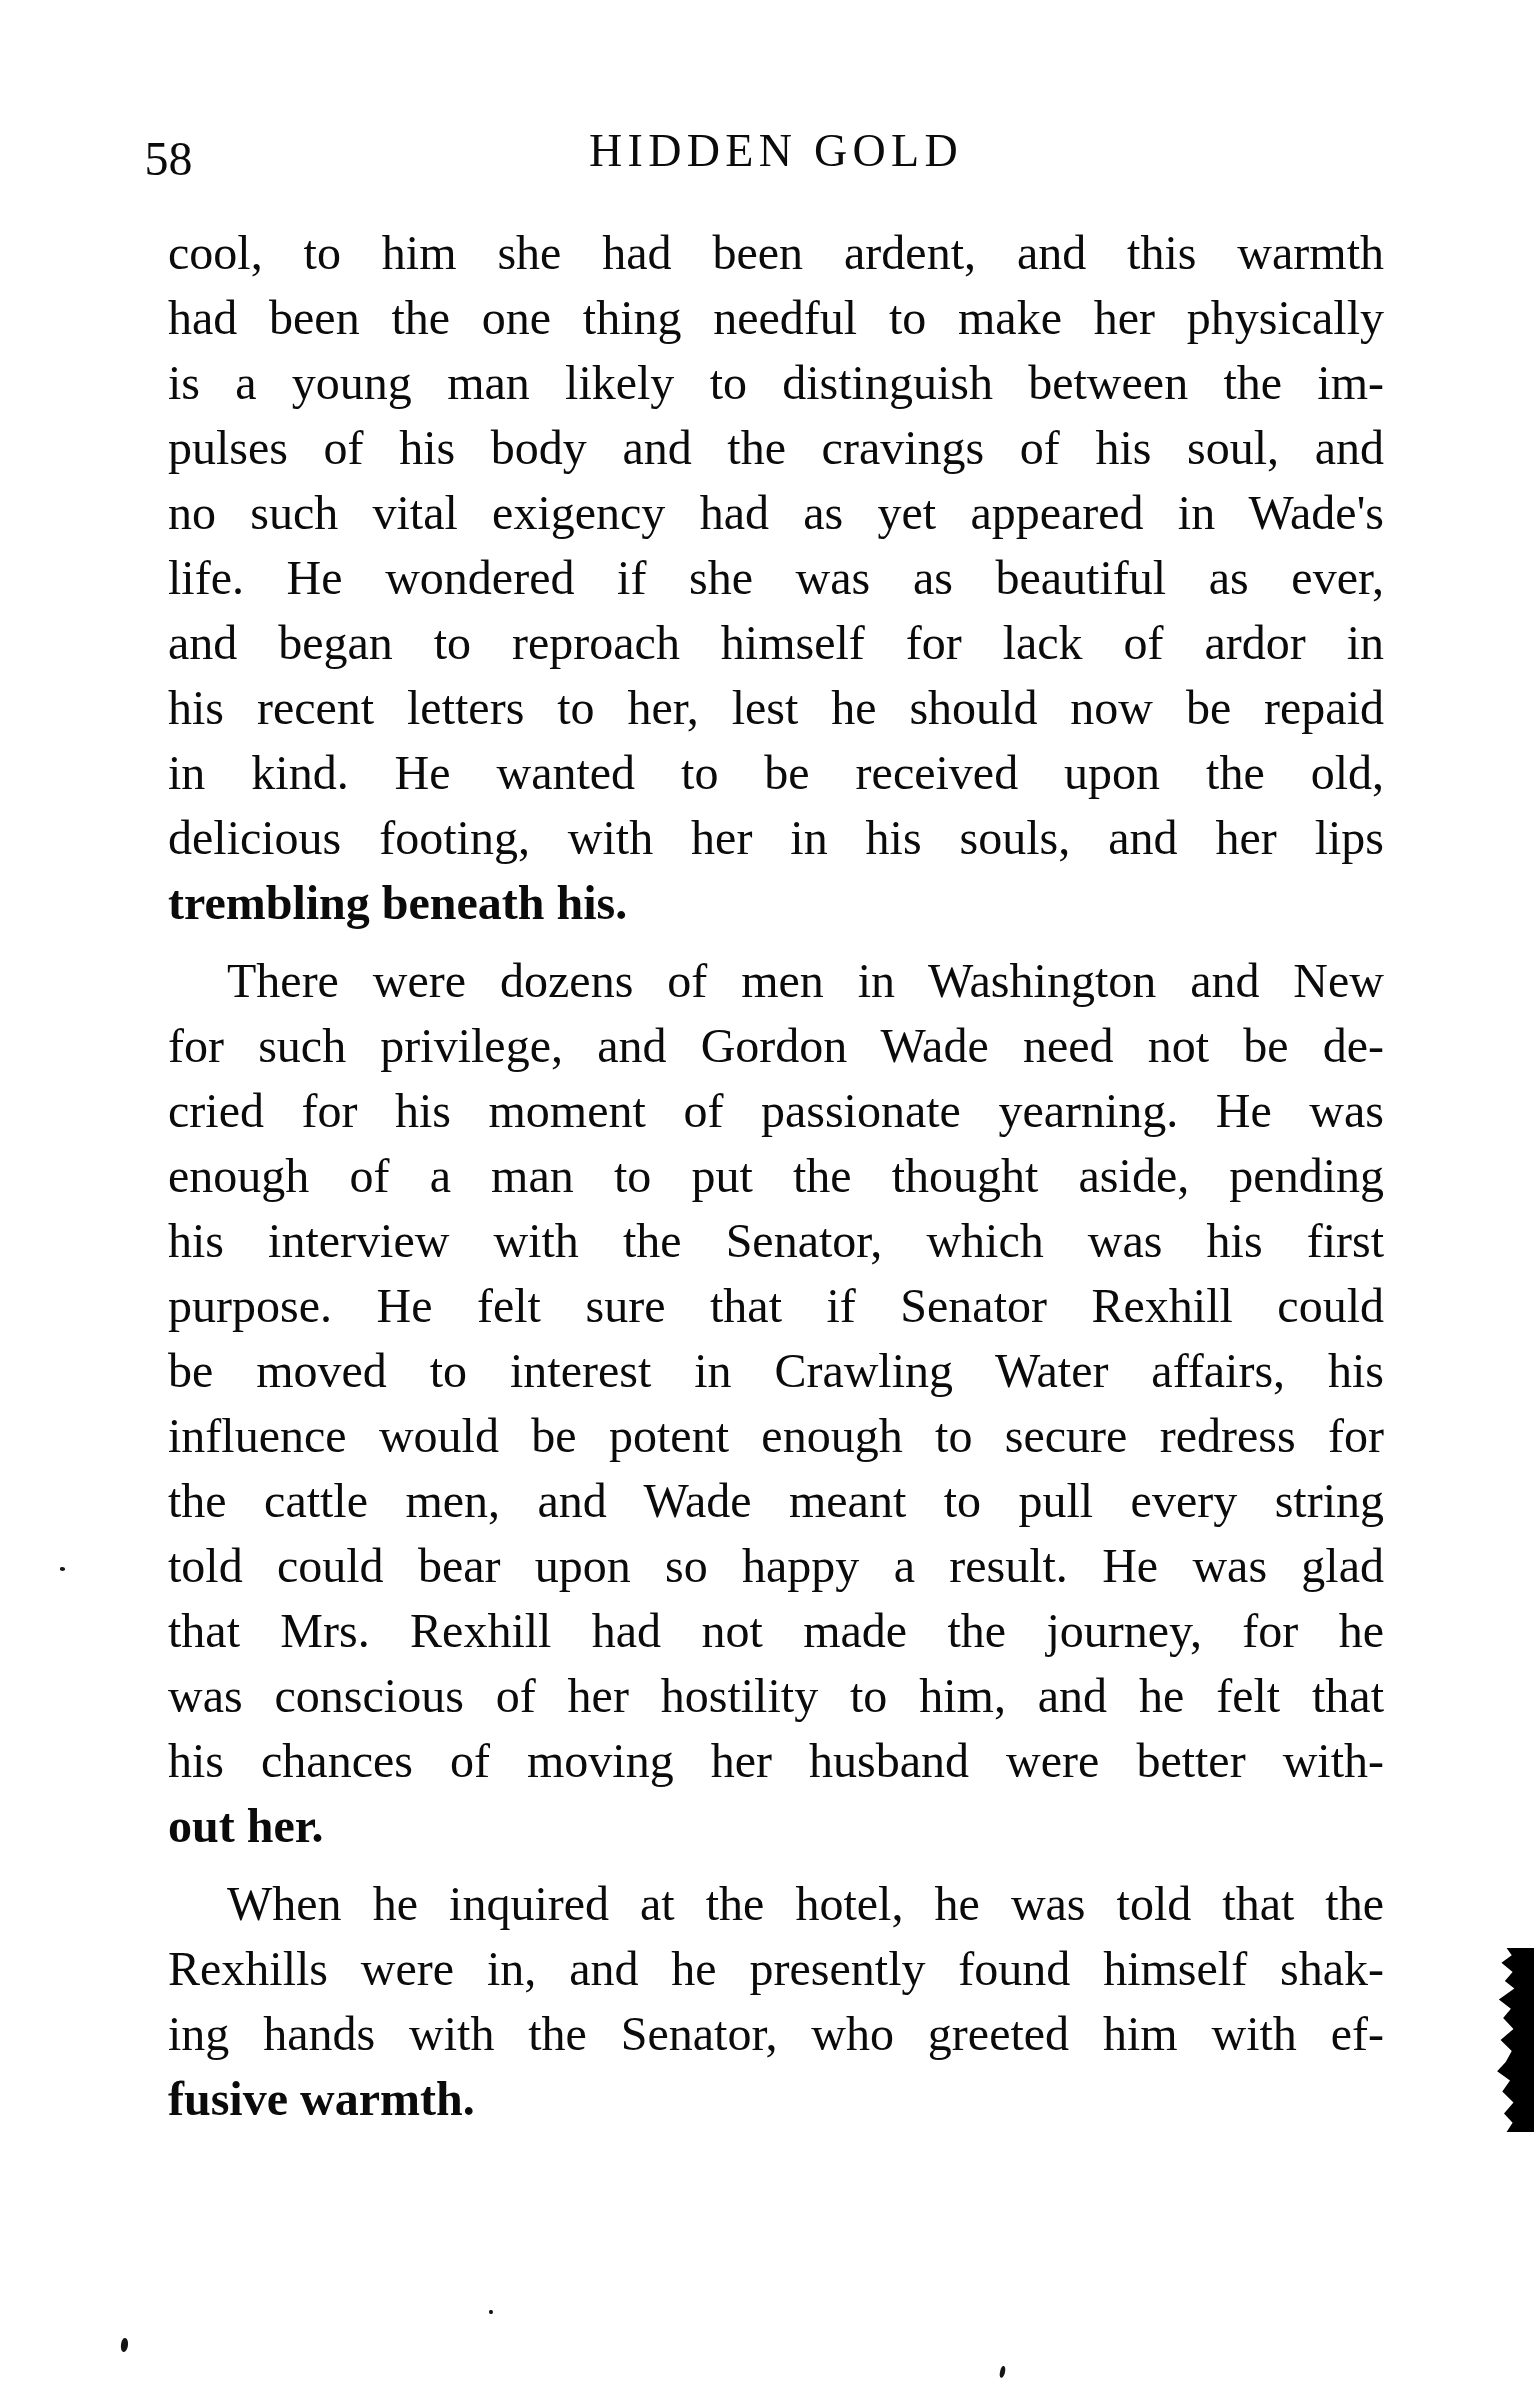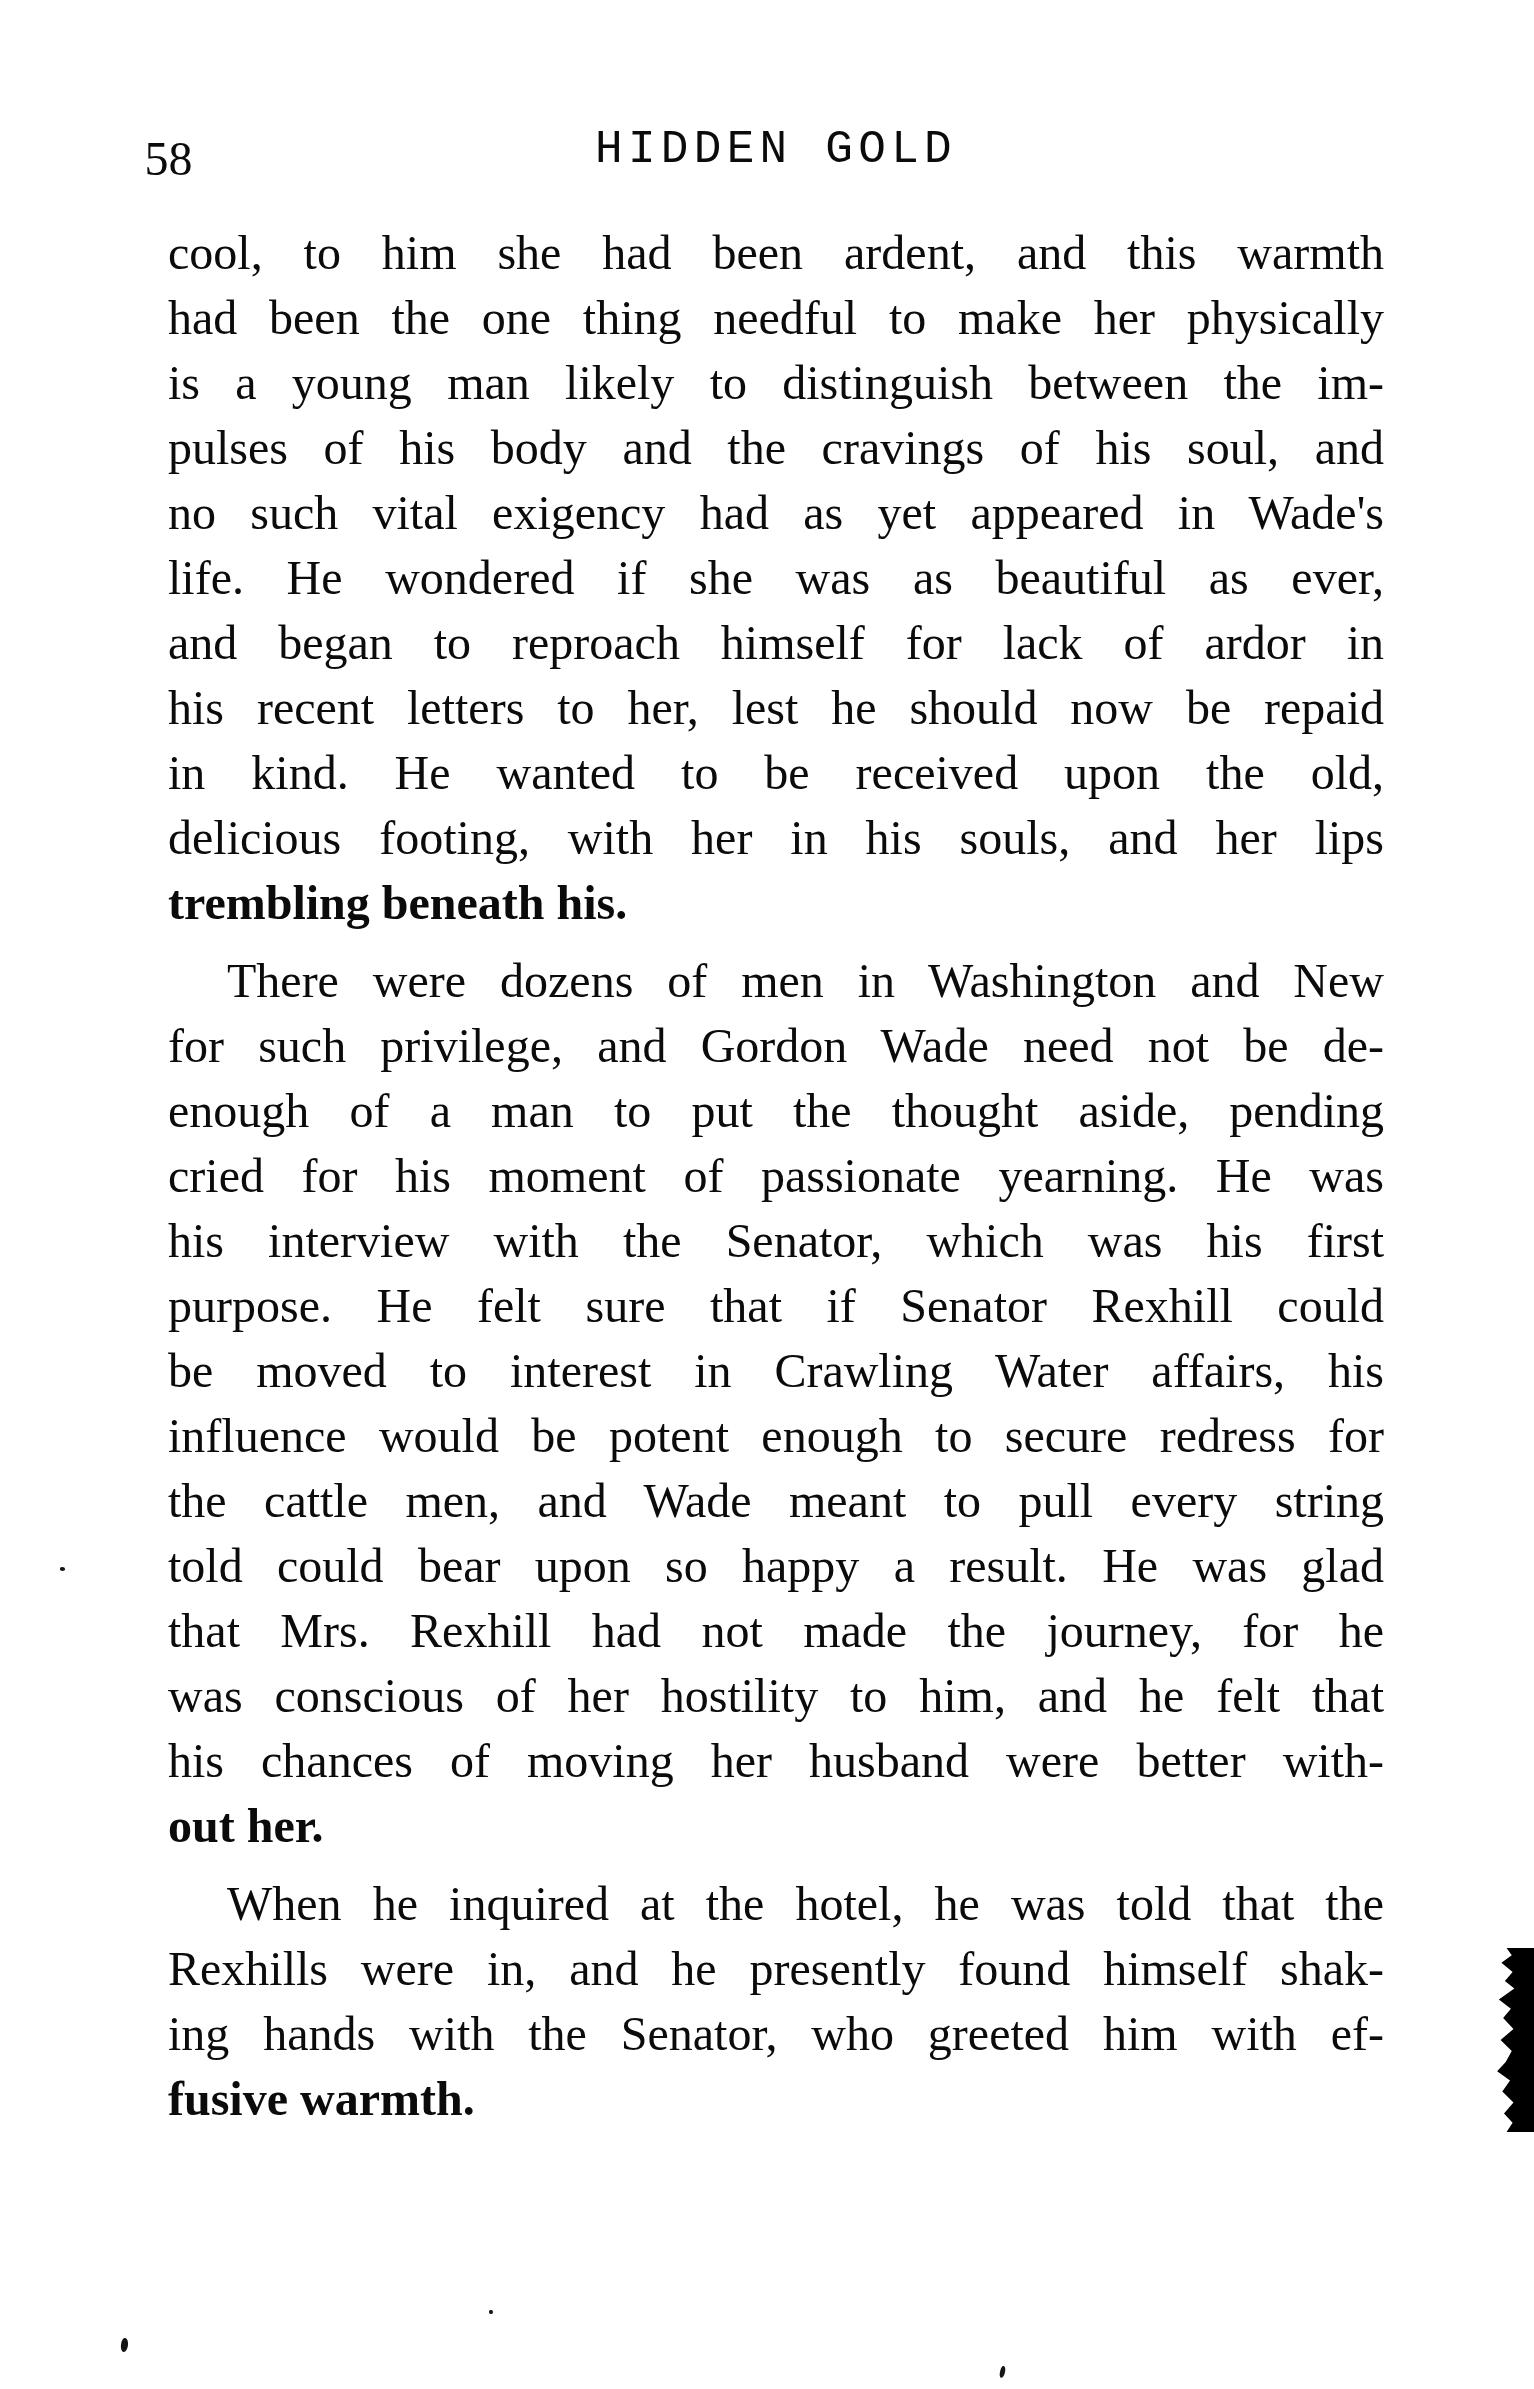--- a/index.html
+++ b/index.html
@@ -32,21 +32,20 @@
     font-size: 48px;
   }
   .title {
     position: absolute;
     left: 50%;
     transform: translateX(-50%);
     top: 0;
     letter-spacing: 5.3px;
     font-size: 46px;
     white-space: nowrap;
-    font-family: Liberation Mono, monospace;
   }
   section.text {
     position: absolute;
     top: 207px;
     left: 155px;
     width: 1242px;
     font-size: 48px;
     line-height: 65px;
   }
   .para { margin: 13px; padding: 0; }
@@ -108,22 +107,22 @@
       <div class="line">and began to reproach himself for lack of ardor in</div>
       <div class="line">his recent letters to her, lest he should now be repaid</div>
       <div class="line">in kind.  He wanted to be received upon the old,</div>
       <div class="line">delicious footing, with her in his souls, and her lips</div>
       <div class="line end">trembling beneath his.</div>
     </div>
 
     <div class="para">
       <div class="line indent">There were dozens of men in Washington and New</div>
       <div class="line">for such privilege, and Gordon Wade need not be de-</div>
+      <div class="line">cried for his moment of passionate yearning.  He was</div>
       <div class="line">enough of a man to put the thought aside, pending</div>
-      <div class="line">cried for his moment of passionate yearning.  He was</div>
       <div class="line">his interview with the Senator, which was his first</div>
       <div class="line">purpose.  He felt sure that if Senator Rexhill could</div>
       <div class="line">be moved to interest in Crawling Water affairs, his</div>
       <div class="line">influence would be potent enough to secure redress for</div>
       <div class="line">the cattle men, and Wade meant to pull every string</div>
       <div class="line">told could bear upon so happy a result.  He was glad</div>
       <div class="line">that Mrs. Rexhill had not made the journey, for he</div>
       <div class="line">was conscious of her hostility to him, and he felt that</div>
       <div class="line">his chances of moving her husband were better with-</div>
       <div class="line end">out her.</div>

